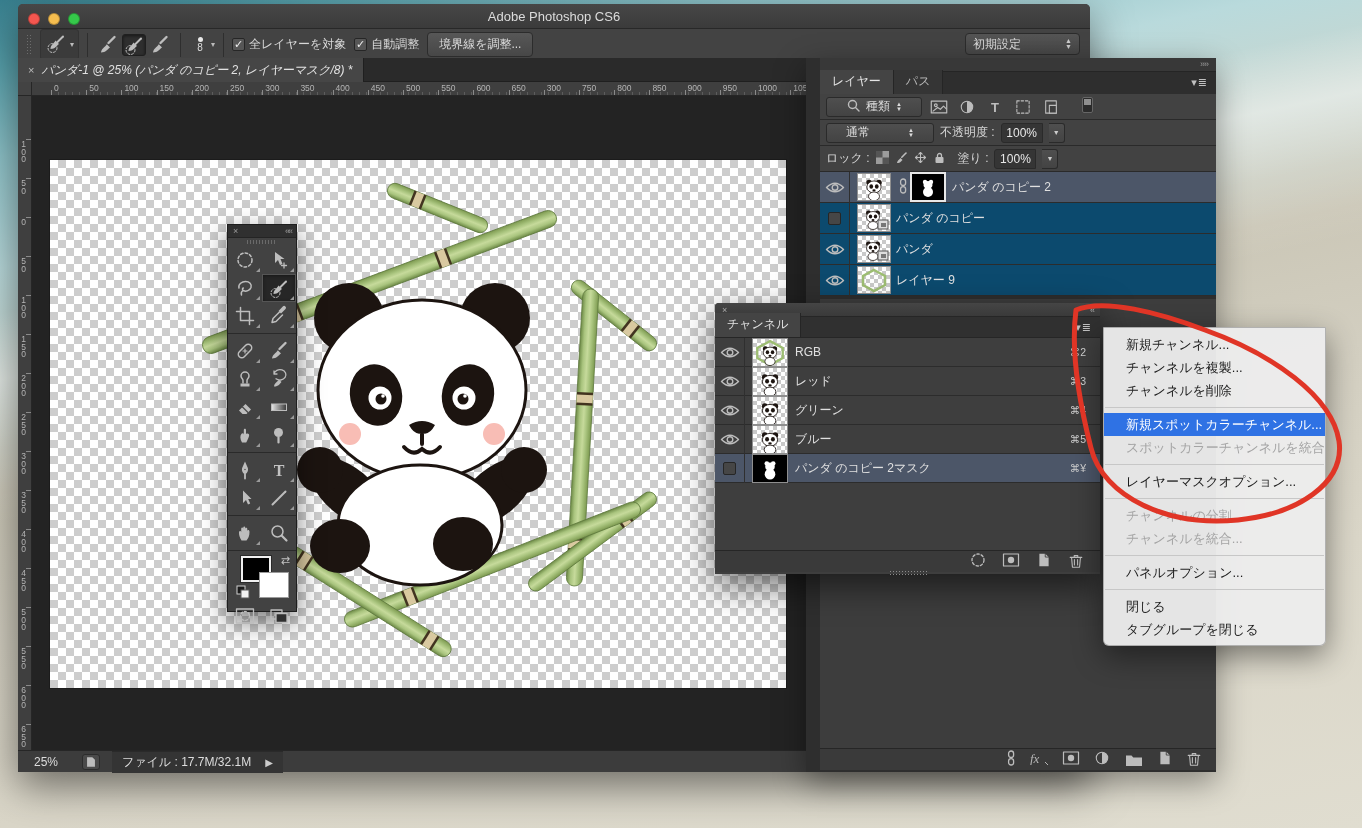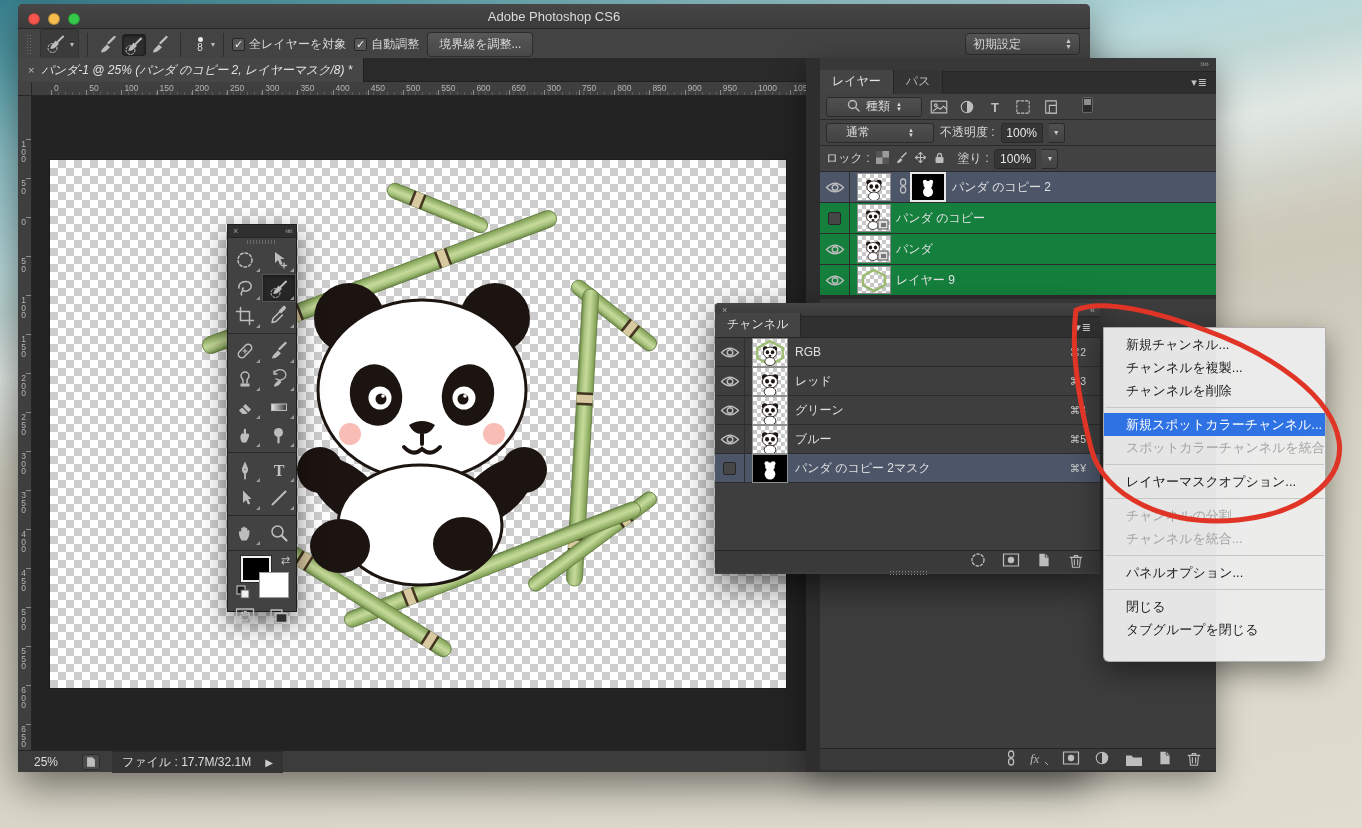--- a/index.html
+++ b/index.html
@@ -82,21 +82,21 @@
   .prow { display:flex; align-items:center; background:#424242; border-bottom:1px solid #2a2a2a; padding:0 6px; gap:6px; }
   .filter-row { height:26px; } .blend-row { height:26px; } .lock-row { height:26px; }
   .dd { background:linear-gradient(#4f4f4f,#434343); border:1px solid #2a2a2a; border-radius:3px; height:20px;
         display:flex; align-items:center; padding:0 19px; gap:6px; color:#ddd; }
   .valbox { background:#353535; border:1px solid #2a2a2a; border-radius:3px 0 0 3px; height:20px; min-width:42px;
             display:flex; align-items:center; justify-content:center; color:#e8e8e8; }
   .valdrop { background:linear-gradient(#4f4f4f,#434343); border:1px solid #2a2a2a; border-left:none; border-radius:0 3px 3px 0;
              height:20px; width:16px; display:flex; align-items:center; justify-content:center; font-size:7px; color:#ccc; }
   .flt-ico { display:flex; align-items:center; justify-content:center; width:22px; height:20px; }
   .layers-list { background:#3e3e3e; }
-  .lrow { height:31px; display:flex; align-items:center; border-bottom:1px solid #2c2c2c; background:#15803d; }
+  .lrow { height:31px; display:flex; align-items:center; border-bottom:1px solid #2c2c2c; background:#0c4a6e; }
   .lrow.selected { background:#4c5668; }
   .eyecol { width:30px; height:31px; border-right:1px solid #2f2f2f; display:flex; align-items:center; justify-content:center; flex:none; }
   .eyebox-off { width:13px; height:13px; border:1px solid #262626; background:#464646; border-radius:2px; }
   .thumb { width:32px; height:26px; flex:none; margin:0 6px 0 8px; background:#fff;
            background-image:linear-gradient(45deg,#c9c9c9 25%,transparent 25%,transparent 75%,#c9c9c9 75%),
                             linear-gradient(45deg,#c9c9c9 25%,transparent 25%,transparent 75%,#c9c9c9 75%);
            background-size:8px 8px; background-position:0 0,4px 4px; outline:1px solid #8f8f8f; position:relative; }
   .thumb svg { position:absolute; inset:0; }
   .mask-thumb { width:32px; height:26px; flex:none; background:#000; outline:2px solid #e8e8e8; margin:0 8px 0 2px; position:relative; }
   .lname { font-size:12px; color:#e0e0e0; white-space:nowrap; }
@@ -122,21 +122,21 @@
   .cname { font-size:12px; color:#e0e0e0; flex:1; white-space:nowrap; }
   .cshort { font-size:10.5px; color:#d0d0d0; padding-right:14px; }
   .chan-bottom { position:absolute; left:0; right:0; bottom:2px; height:22px; background:#3a3a3a; border-top:1px solid #262626;
                  display:flex; align-items:center; justify-content:flex-end; gap:16px; padding-right:16px; }
   .grip { position:absolute; left:50%; bottom:-1px; transform:translateX(-50%); width:38px; height:5px;
           background-image:radial-gradient(#8b8b8b 30%,transparent 36%); background-size:3px 3px; }
 
   
   .ctx-menu { position:absolute; left:1103px; top:327px; width:223px; background:rgba(236,236,236,.96);
               border:1px solid rgba(0,0,0,.25); border-radius:1px 1px 6px 6px; box-shadow:0 10px 30px rgba(0,0,0,.45);
-              padding:5px 0 20px; z-index:7; }
+              padding:5px 0 4px; z-index:7; }
   .ctx-item { height:23px; line-height:23px; padding-left:22px; font-size:13px; color:#1c1c1c; white-space:nowrap; }
   .ctx-item.disabled { color:#a4a4a4; }
   .ctx-item.highlighted { background:#2f72e4; color:#fff; }
   .ctx-sep { height:1px; background:#c7c7c7; margin:5px 1px; }
 
   
   .toolbar { position:absolute; left:227px; top:224px; width:70px; height:388px; background:#424242;
              border:1px solid #1e1e1e; box-shadow:0 10px 26px rgba(0,0,0,.5); z-index:5; }
   .tb-head { height:13px; background:#303030; border-bottom:1px solid #242424; display:flex; align-items:center;
              justify-content:space-between; padding:0 5px; color:#9a9a9a; font-size:9px; }

